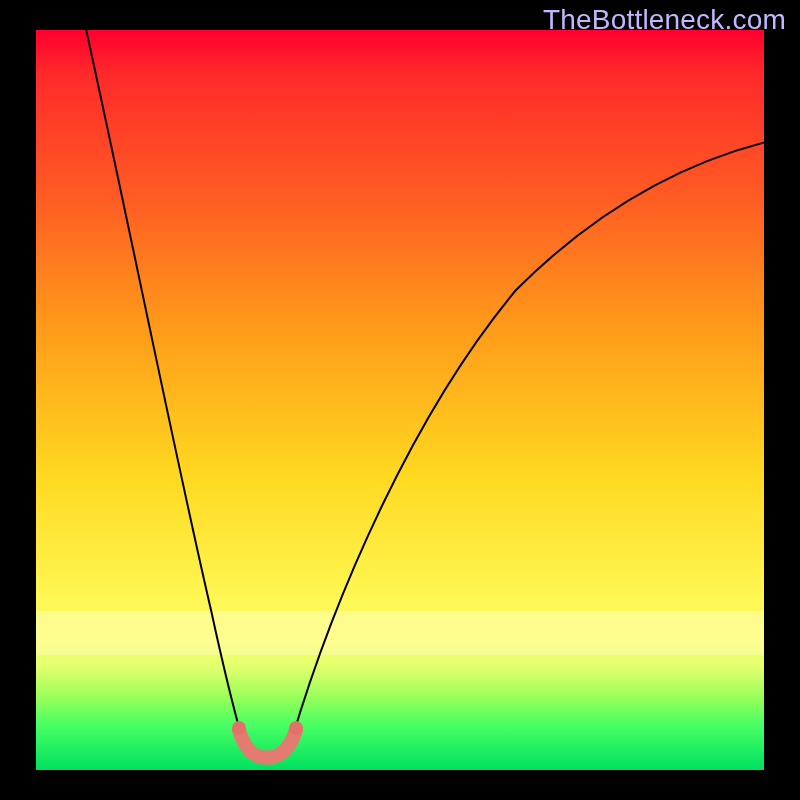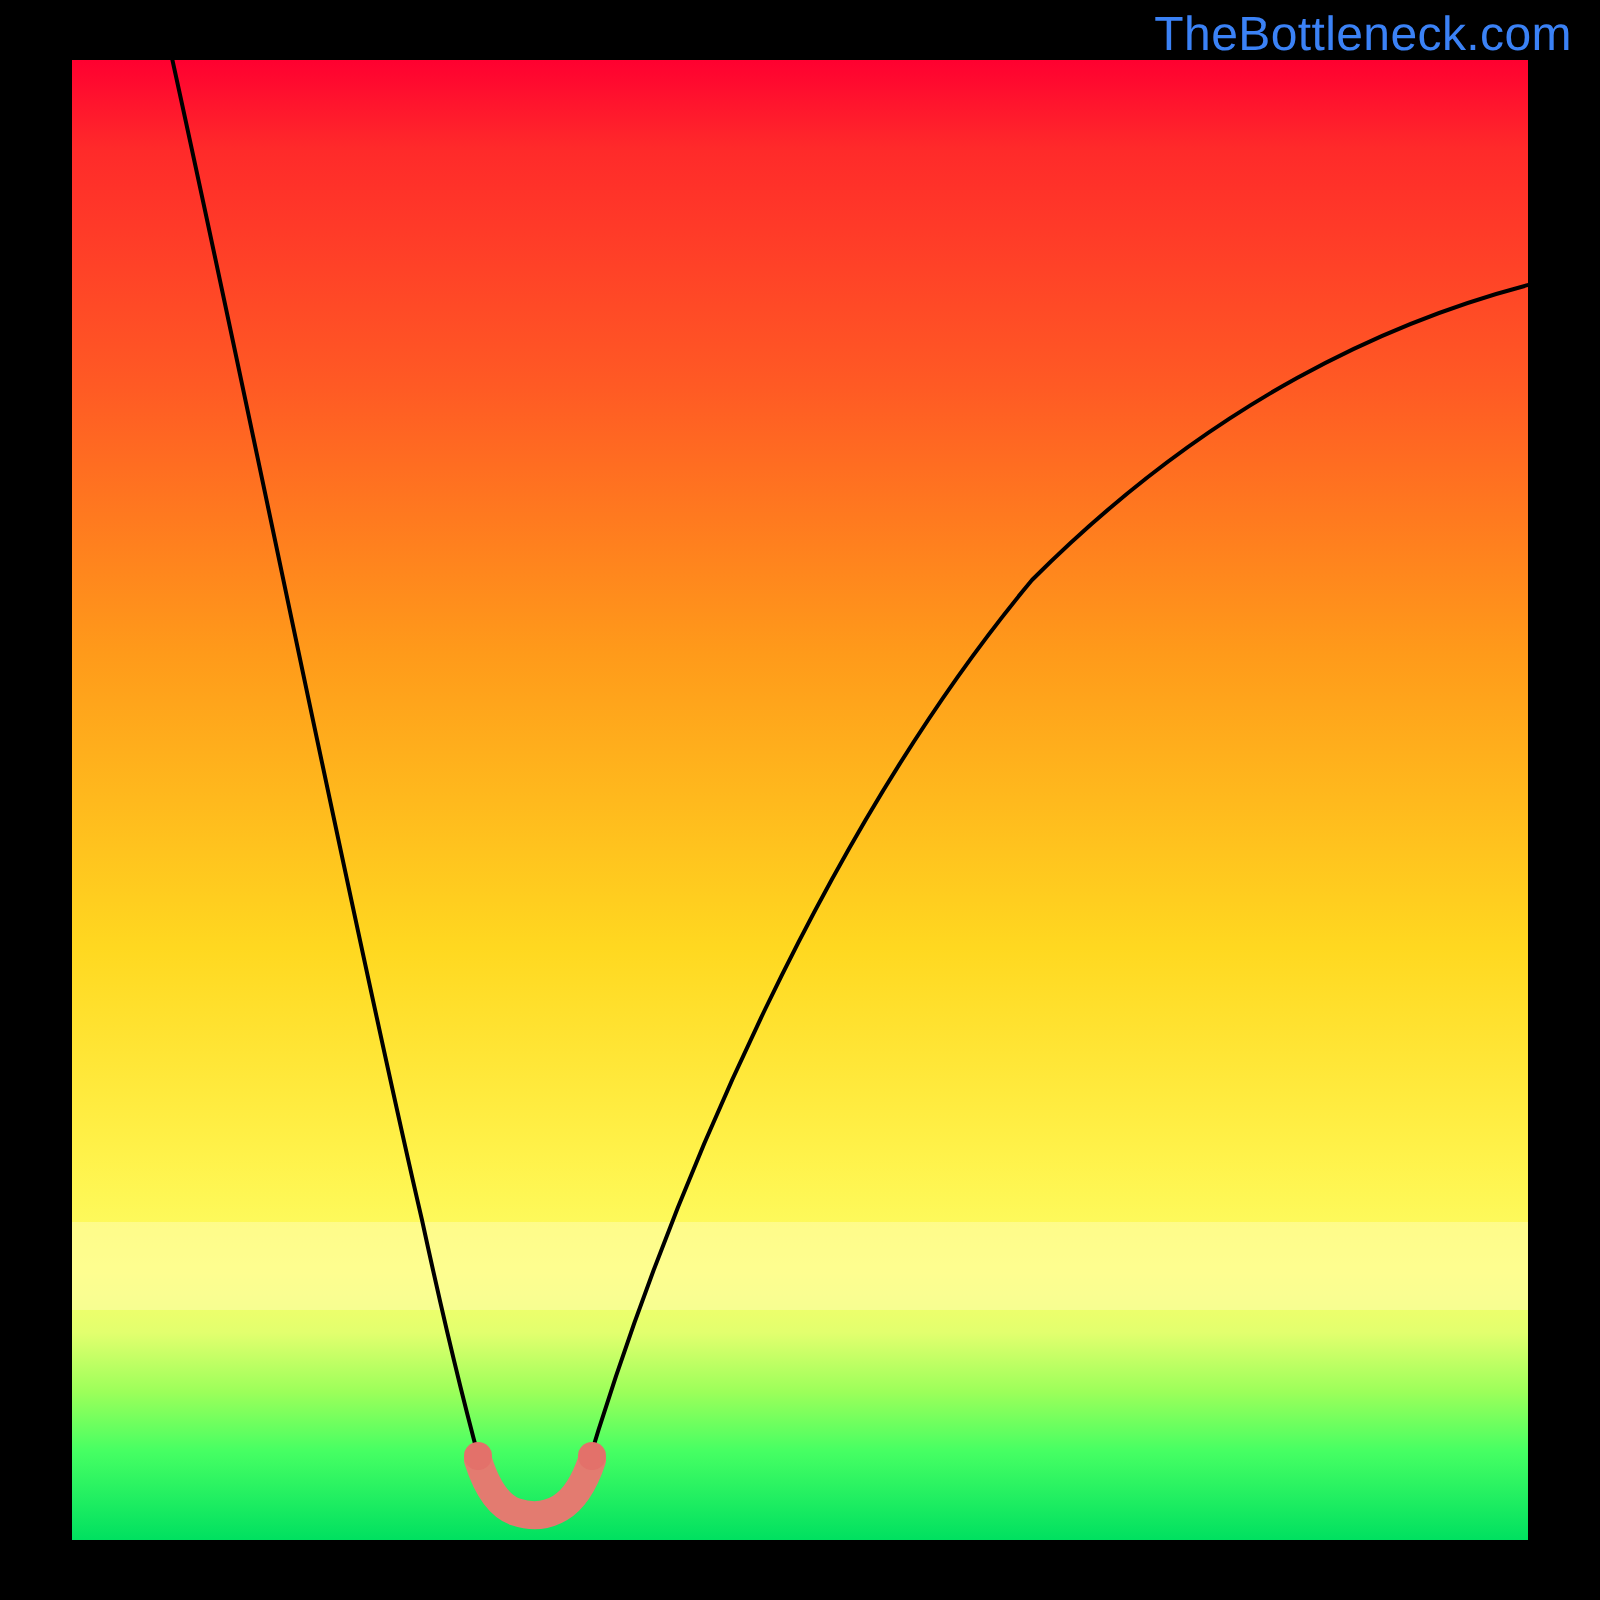--- a/index.html
+++ b/index.html
@@ -1,17 +1,17 @@
 <!DOCTYPE html>
 <html><head>
 <meta charset="utf-8">
 <style>
   html,body{margin:0;padding:0;width:800px;height:800px;background:#000;overflow:hidden;font-family:Arial,Helvetica,sans-serif}
   .frame{position:absolute;left:0;top:0;width:800px;height:800px;background:#000}
-  .watermark{position:absolute;top:4px;right:14px;color:#3b82f6;font-size:24px;font-weight:400;letter-spacing:.2px}
+  .watermark{position:absolute;top:4px;right:14px;color:#c4b5fd;font-size:28px;font-weight:400;letter-spacing:.2px}
   .plot{position:absolute;left:36px;top:30px;width:728px;height:740px;background:linear-gradient(to bottom,#ff0030 0%,#ff2a2a 6%,#ff5a24 22%,#ff9a1a 40%,#ffd820 60%,#fff24a 74%,#fcff68 82%,#e2ff6e 86%,#9cff5a 90%,#46ff63 94%,#00e060 100%)}
   .pale-band{position:absolute;left:0;right:0;top:78.5%;height:6%;background:#fffdb0;opacity:.55}
   svg.curves{position:absolute;left:0;top:0;width:728px;height:740px}
   .curve{fill:none;stroke:#000;stroke-width:2;stroke-linecap:round}
   .valley{fill:none;stroke:#e37b70;stroke-width:14;stroke-linecap:round;stroke-linejoin:round}
   .dot{fill:#e3716a}
 </style>
 </head>
 <body>
 <div class="frame">

